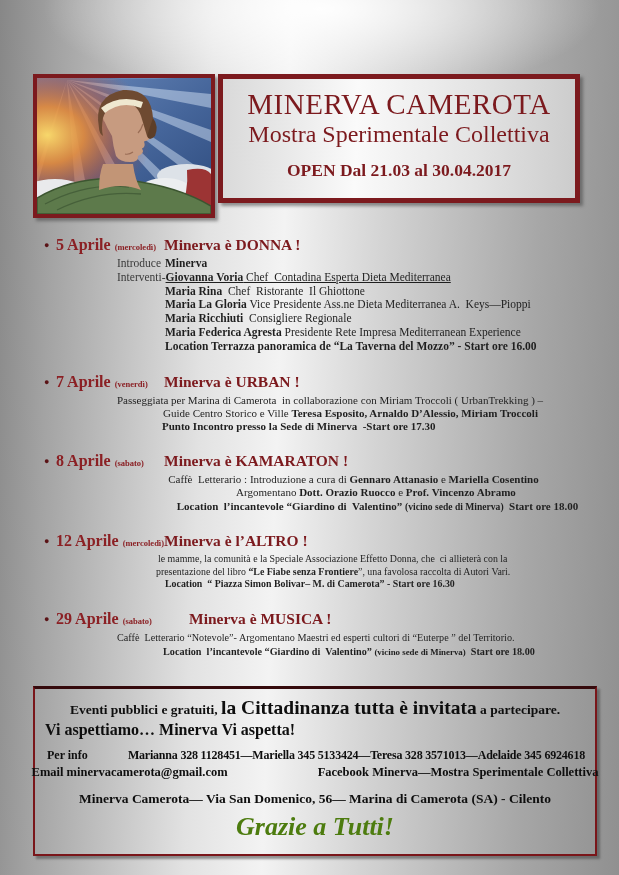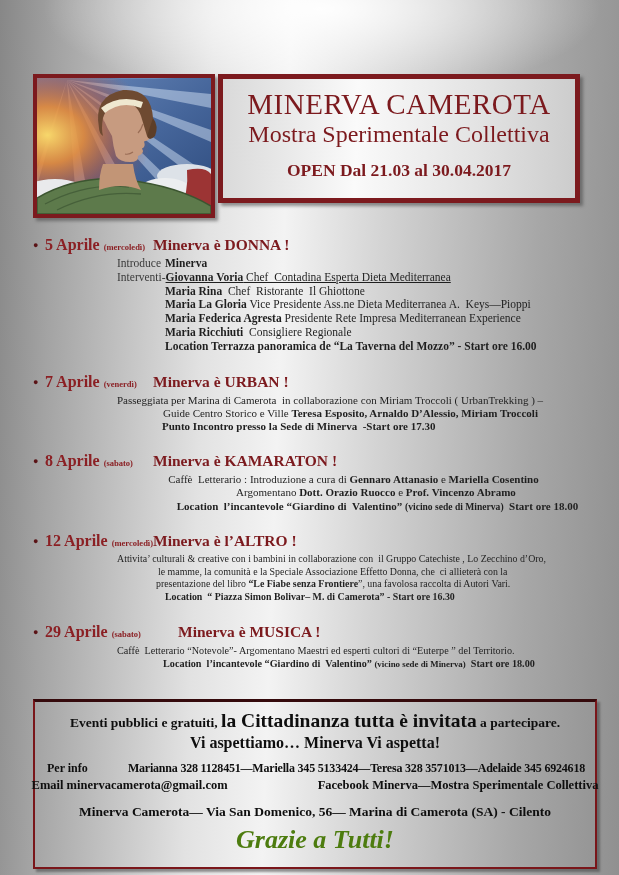--- a/index.html
+++ b/index.html
@@ -31,21 +31,21 @@
 
   
   .cal-title{
     margin:16px 0 0 0;text-align:center;font-size:33px;font-weight:normal;
     color:#7b191d;letter-spacing:.5px;
   }
 
   
   .events{margin-top:18px;}
   .event{margin-bottom:19px;}
-  .event-head{padding-left:33px;margin-bottom:3px;white-space:nowrap;}
+  .event-head{padding-left:44px;margin-bottom:3px;white-space:nowrap;}
   .bullet{display:inline-block;width:12px;font-size:9px;color:#5a1316;vertical-align:2px;}
   .date-cell{display:inline-block;width:108px;}
   .event-date{font-size:16px;font-weight:bold;color:#8b2024;}
   .event-weekday{font-size:8.5px;font-weight:bold;color:#8b2024;margin-left:4px;}
   .event-title{font-size:15.5px;font-weight:bold;color:#7c1a1e;}
   .event-row{font-size:11.5px;color:#1f1f1f;line-height:1.2;white-space:pre-wrap;}
   .row-label{display:inline-block;min-width:48px;color:#3a3a3a;}
   .b{font-weight:bold;}
   .bs{font-weight:bold;font-size:87%;}
   .events .event:nth-child(2) .event-row{font-size:11px;}
@@ -56,21 +56,21 @@
 
   
   .footer-box{
     margin:28px 0 0 33px;width:540px;
     border:2px solid #7a161a;border-top:3px solid #350a0c;
     box-shadow:3px 3px 2px rgba(70,70,70,.55);
     padding:8px 10px 12px 10px;color:#0e0e0e;
   }
   .f-line1{text-align:center;font-weight:bold;font-size:13.5px;white-space:nowrap;}
   .f-line1 .big{font-size:19.5px;}
-  .f-line2{text-align:center;font-weight:bold;font-size:16px;margin-top:2px;}
+  .f-line2{font-weight:bold;font-size:16px;margin-top:2px;}
   .f-info{display:flex;margin-top:9px;white-space:nowrap;}
   .f-info-label{font-weight:bold;font-size:12px;margin-left:2px;}
   .f-phones{flex:1;text-align:right;font-weight:bold;font-size:12px;letter-spacing:-.2px;}
   .f-contacts{display:flex;justify-content:center;gap:90px;font-weight:bold;font-size:12.5px;margin-top:2px;white-space:nowrap;}
   .f-address{text-align:center;font-weight:bold;font-size:13.5px;margin-top:11px;white-space:nowrap;}
   .f-thanks{text-align:center;font-weight:bold;font-style:italic;font-size:26px;color:#4d7c0f;margin-top:5px;}
 </style>
 </head>
 <body>
 
@@ -126,39 +126,38 @@
   </header>
 
 
   <section class="events">
       <div class="event">
         <div class="event-head"><span class="bullet">●</span><span class="date-cell"><span class="event-date">5 Aprile</span><span class="event-weekday">(mercoledì)</span></span><span class="event-title">Minerva è DONNA !</span></div>
         <div class="event-row" style="margin-left: 117px;"><span class="row-label">Introduce</span><span class="b">Minerva</span></div>
         <div class="event-row" style="margin-left: 117px; text-decoration: underline;"><span class="row-label">Interventi-</span><span class="b">Giovanna Voria</span><span> Chef  Contadina Esperta Dieta Mediterranea</span></div>
         <div class="event-row" style="margin-left: 165px;"><span class="b">Maria Rina</span><span>  Chef  Ristorante  Il Ghiottone</span></div>
         <div class="event-row" style="margin-left: 165px;"><span class="b">Maria La Gloria</span><span> Vice Presidente Ass.ne Dieta Mediterranea A.  Keys—Pioppi</span></div>
+        <div class="event-row" style="margin-left: 165px;"><span class="b">Maria Ricchiuti</span><span>  Consigliere Regionale</span></div>
         <div class="event-row" style="margin-left: 165px;"><span class="b">Maria Federica Agresta</span><span> Presidente Rete Impresa Mediterranean Experience</span></div>
-        <div class="event-row" style="margin-left: 165px;"><span class="b">Maria Ricchiuti</span><span>  Consigliere Regionale</span></div>
         <div class="event-row" style="margin-left: 165px;"><span class="b">Location Terrazza panoramica de “La Taverna del Mozzo” - Start ore 16.00</span></div>
       </div>
       <div class="event">
         <div class="event-head"><span class="bullet">●</span><span class="date-cell"><span class="event-date">7 Aprile</span><span class="event-weekday">(venerdì)</span></span><span class="event-title">Minerva è URBAN !</span></div>
         <div class="event-row" style="margin-left: 117px;"><span>Passeggiata per Marina di Camerota  in collaborazione con Miriam Troccoli ( UrbanTrekking ) –</span></div>
         <div class="event-row" style="margin-left: 163px;"><span>Guide Centro Storico e Ville </span><span class="b">Teresa Esposito, Arnaldo D’Alessio, Miriam Troccoli</span></div>
         <div class="event-row" style="margin-left: 162px;"><span class="b">Punto Incontro presso la Sede di Minerva  -Start ore 17.30</span></div>
       </div>
       <div class="event">
         <div class="event-head"><span class="bullet">●</span><span class="date-cell"><span class="event-date">8 Aprile</span><span class="event-weekday">(sabato)</span></span><span class="event-title">Minerva è KAMARATON !</span></div>
         <div class="event-row" style="margin-left: 115px;"><span>Caffè  Letterario : Introduzione a cura di </span><span class="b">Gennaro Attanasio</span><span> e </span><span class="b">Mariella Cosentino</span></div>
         <div class="event-row" style="margin-left: 160px;"><span>Argomentano </span><span class="b">Dott. Orazio Ruocco</span><span> e </span><span class="b">Prof. Vincenzo Abramo</span></div>
         <div class="event-row" style="margin-left: 163px;"><span class="b">Location  l’incantevole “Giardino di  Valentino” </span><span class="bs">(vicino sede di Minerva)</span><span class="b">  Start ore 18.00</span></div>
       </div>
       <div class="event">
         <div class="event-head"><span class="bullet">●</span><span class="date-cell"><span class="event-date">12 Aprile</span><span class="event-weekday">(mercoledì)</span></span><span class="event-title">Minerva è l’ALTRO !</span></div>
-        <div class="event-row" style="margin-left: 117px;"><span>Attivita’ culturali &amp; creative con i bambini in collaborazione con  il Gruppo Catechiste , Lo Zecchino d’Oro,</span></div>
         <div class="event-row" style="margin-left: 158px;"><span>le mamme, la comunità e la Speciale Associazione Effetto Donna, che  ci allieterà con la</span></div>
         <div class="event-row" style="margin-left: 156px;"><span>presentazione del libro </span><span class="b">“Le Fiabe senza Frontiere</span><span>”, una favolosa raccolta di Autori Vari.</span></div>
         <div class="event-row" style="margin-left: 165px;"><span class="b">Location  “ Piazza Simon Bolivar– M. di Camerota” - Start ore 16.30</span></div>
       </div>
       <div class="event">
         <div class="event-head"><span class="bullet">●</span><span class="date-cell"><span class="event-date">29 Aprile</span><span class="event-weekday">(sabato)</span></span><span class="event-title">Minerva è MUSICA !</span></div>
         <div class="event-row" style="margin-left: 117px;"><span>Caffè  Letterario “Notevole”- Argomentano Maestri ed esperti cultori di “Euterpe ” del Territorio.</span></div>
         <div class="event-row" style="margin-left: 163px;"><span class="b">Location  l’incantevole “Giardino di  Valentino” </span><span class="bs">(vicino sede di Minerva)</span><span class="b">  Start ore 18.00</span></div>
       </div>
     </section>

